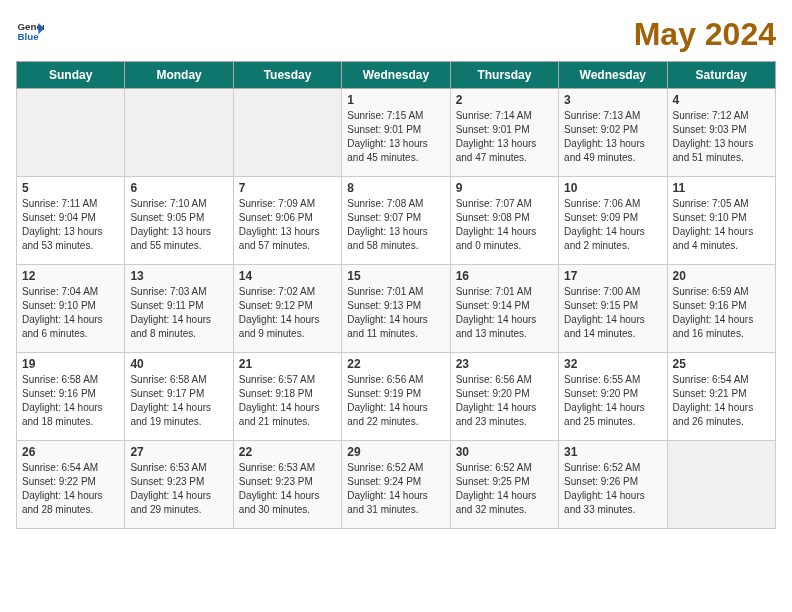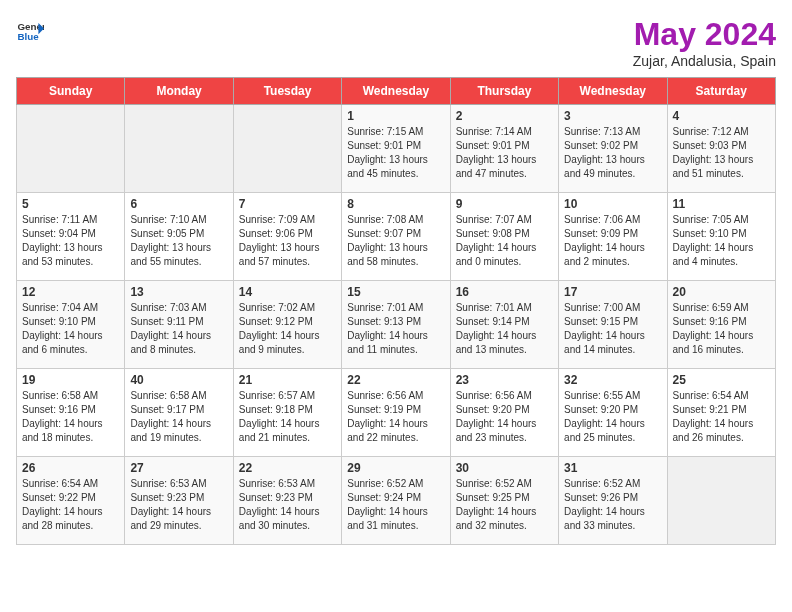--- a/index.html
+++ b/index.html
@@ -24,33 +24,33 @@
       width: 28px;
       height: 28px;
       margin-right: 2px;
     }
     .title-block {
       text-align: right;
     }
     .main-title {
       font-size: 32px;
       font-weight: bold;
-      color: #a21caf;
+      color: #a16207;
     }
     .subtitle {
       font-size: 14px;
       color: #333;
     }
     table {
       width: 100%;
       border-collapse: collapse;
       table-layout: fixed;
     }
     thead tr th {
-      background-color: #ef4444;
+      background-color: #0f766e;
       color: #fff;
       font-size: 12px;
       font-weight: bold;
       padding: 6px 4px;
       text-align: center;
       border: 1px solid #aaa;
       margin-top: 7px;
     }
     tbody tr td {
       border: 1px solid #ccc;
@@ -87,21 +87,20 @@
 <div class="header-row">
   <div class="logo">
     <svg class="logo-icon" viewBox="0 0 40 40" xmlns="http://www.w3.org/2000/svg">
       <text x="2" y="20" font-size="14" font-weight="bold" fill="#333" font-family="Arial">General</text>
       <text x="2" y="34" font-size="14" font-weight="bold" fill="#1565c0" font-family="Arial">Blue</text>
       <polygon points="32,10 40,18 32,26" fill="#1565c0"></polygon>
     </svg>
   </div>
   <div class="title-block">
     <div class="main-title">May 2024</div>
-    <div class="subtitle">Zujar, Andalusia, Spain</div>
   </div>
 </div>
 
 <table>
   <thead>
     <tr>
       <th>Sunday</th>
       <th>Monday</th>
       <th>Tuesday</th>
       <th>Wednesday</th>

